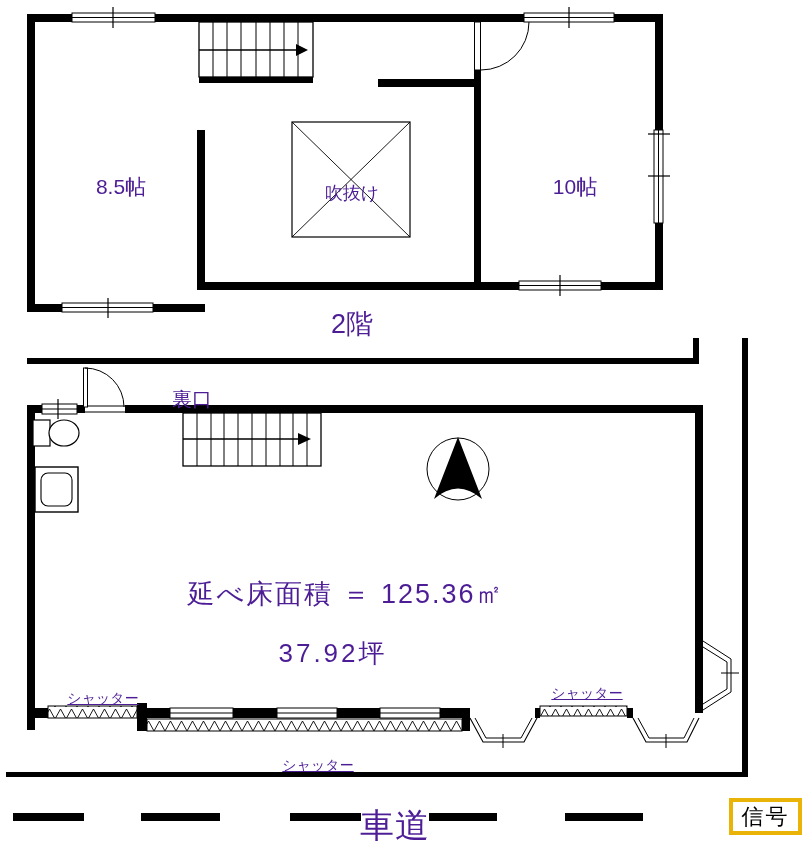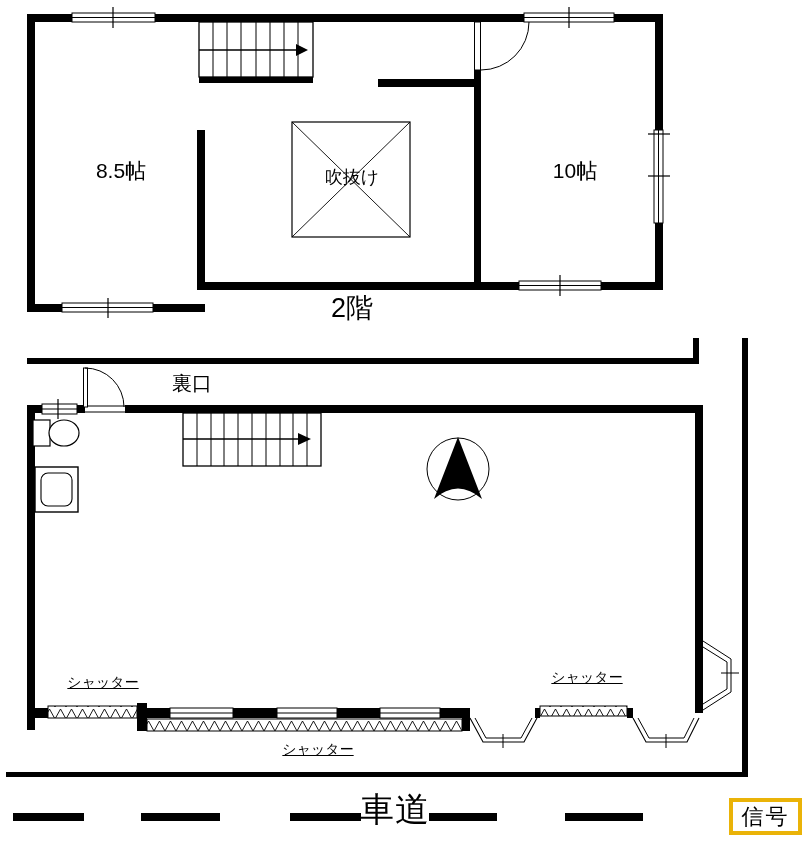--- a/index.html
+++ b/index.html
@@ -9,22 +9,23 @@
     background:#ffffff;
     font-family:"Liberation Sans","DejaVu Sans",sans-serif;
     color:#000;
     overflow:hidden;
   }
   .plan-svg{position:absolute;left:0;top:0;}
   .lbl{
     position:absolute;
     transform:translate(-50%,-50%);
     white-space:nowrap;
-    color:#000000;
+    color:#4c1d95;
     line-height:1;
+    margin-top:16px;
   }
   .room-lbl{font-size:21px;}
   .void-lbl{font-size:18px;}
   .floor-lbl{font-size:27px;}
   .backdoor-lbl{font-size:20px;}
   .big-lbl{font-size:27px;letter-spacing:1px;}
   .area-lbl{font-size:27px;letter-spacing:2px;}
   .tsubo-lbl{font-size:26px;letter-spacing:3px;}
   .shutter-lbl{font-size:14px;text-decoration:underline;}
   .road-lbl{font-size:34px;letter-spacing:1px;}
@@ -223,20 +224,22 @@
     <path d="M458,437 L482,499 Q458,478 434,499 Z" fill="#000"></path>
   </g>
 </svg>
 
   <div class="lbl room-lbl" style="left:121px;top:170px;">8.5帖</div>
   <div class="lbl room-lbl" style="left:575px;top:170px;">10帖</div>
   <div class="lbl void-lbl" style="left:352px;top:177px;">吹抜け</div>
   <div class="lbl floor-lbl" style="left:352px;top:308px;">2階</div>
 
   <div class="lbl backdoor-lbl" style="left:192px;top:383px;">裏口</div>
+  <div class="lbl area-lbl" style="left:346px;top:578px;">延べ床面積 ＝ 125.36㎡</div>
+  <div class="lbl tsubo-lbl" style="left:333px;top:637px;">37.92坪</div>
 
   <div class="lbl shutter-lbl" style="left:103px;top:682px;">シャッター</div>
   <div class="lbl shutter-lbl" style="left:587px;top:677px;">シャッター</div>
   <div class="lbl shutter-lbl" style="left:318px;top:749px;">シャッター</div>
 
   <div class="lbl road-lbl" style="left:395px;top:809px;">車道</div>
   <div class="signal-box">
     <span>信号</span>
   </div>
 

